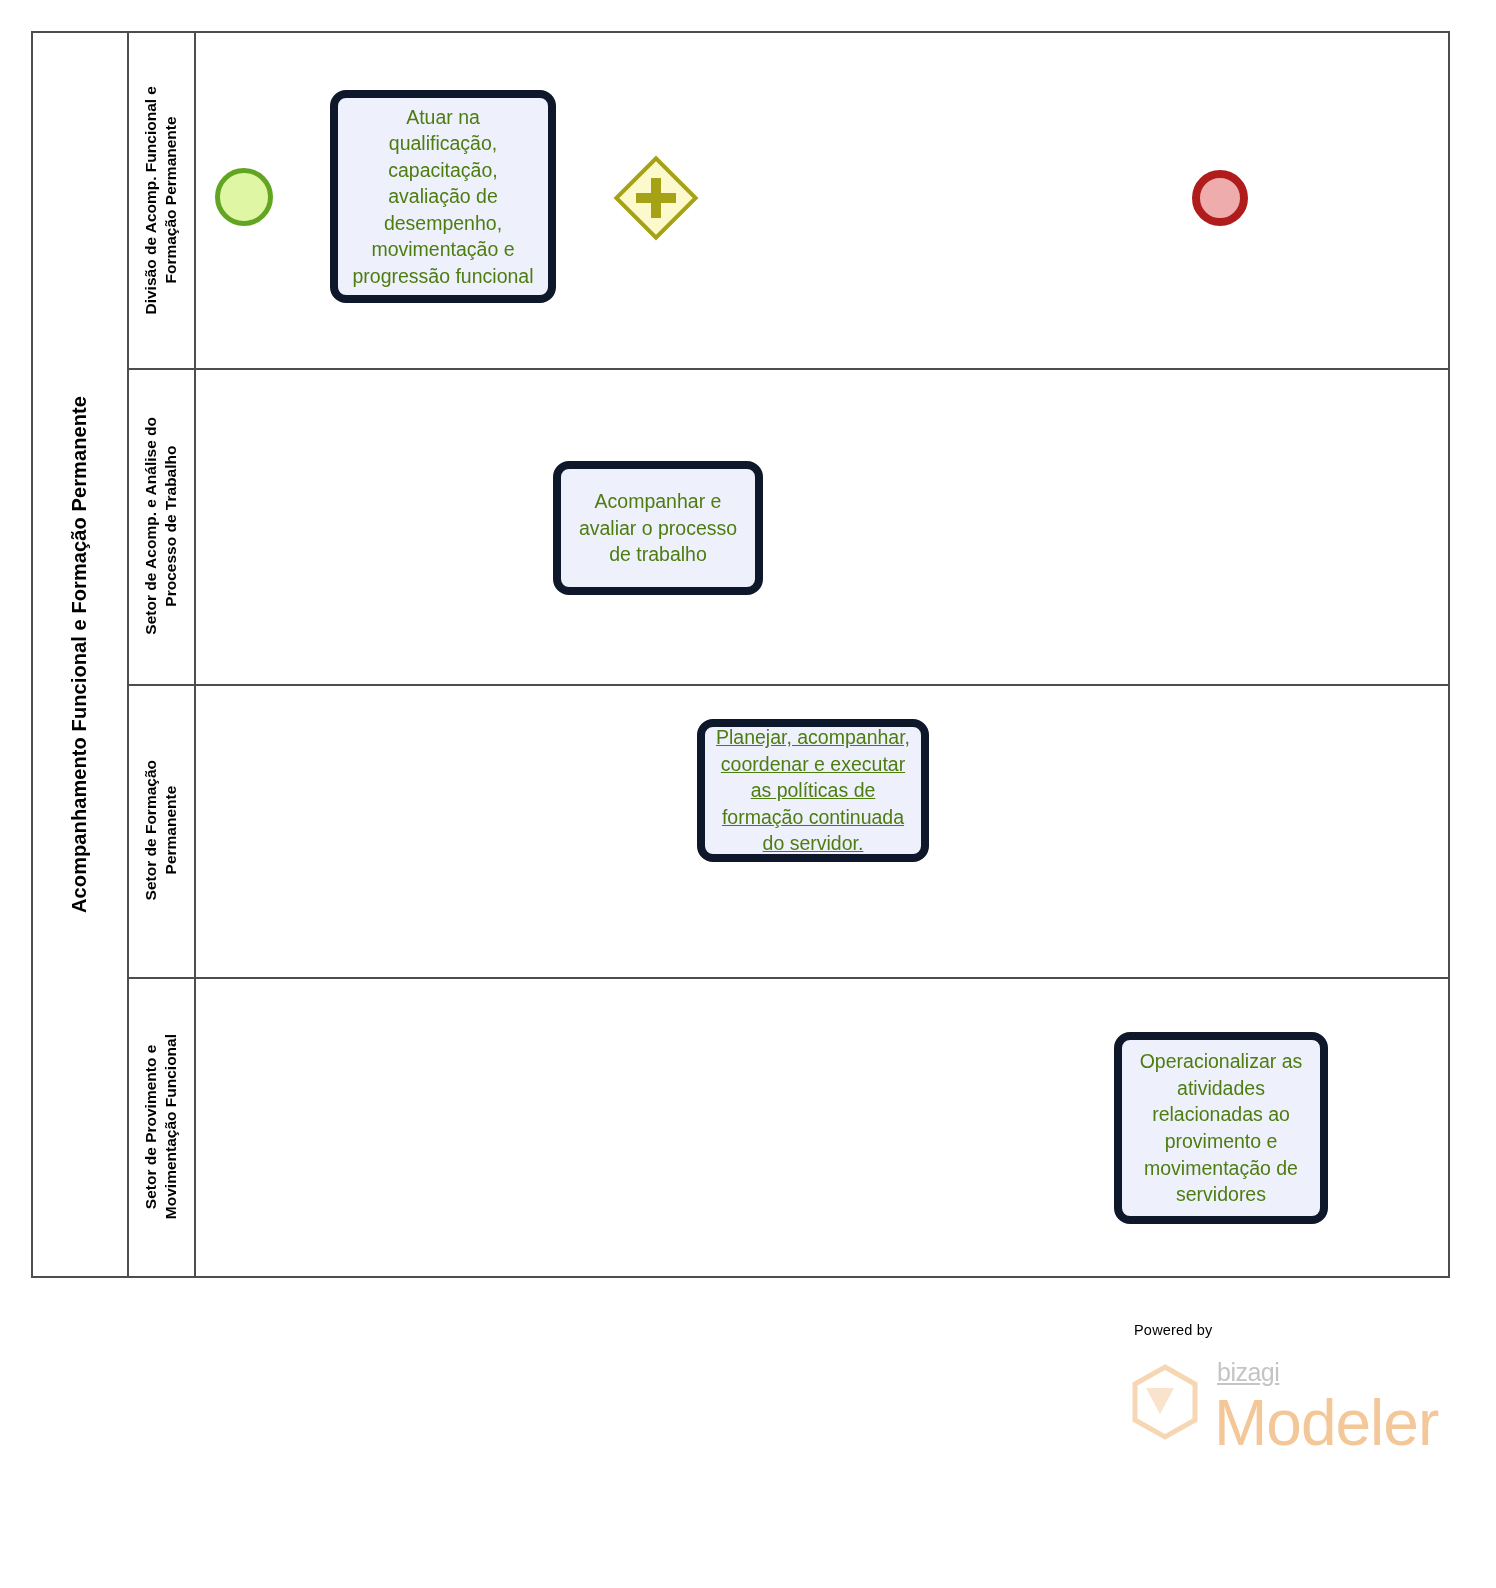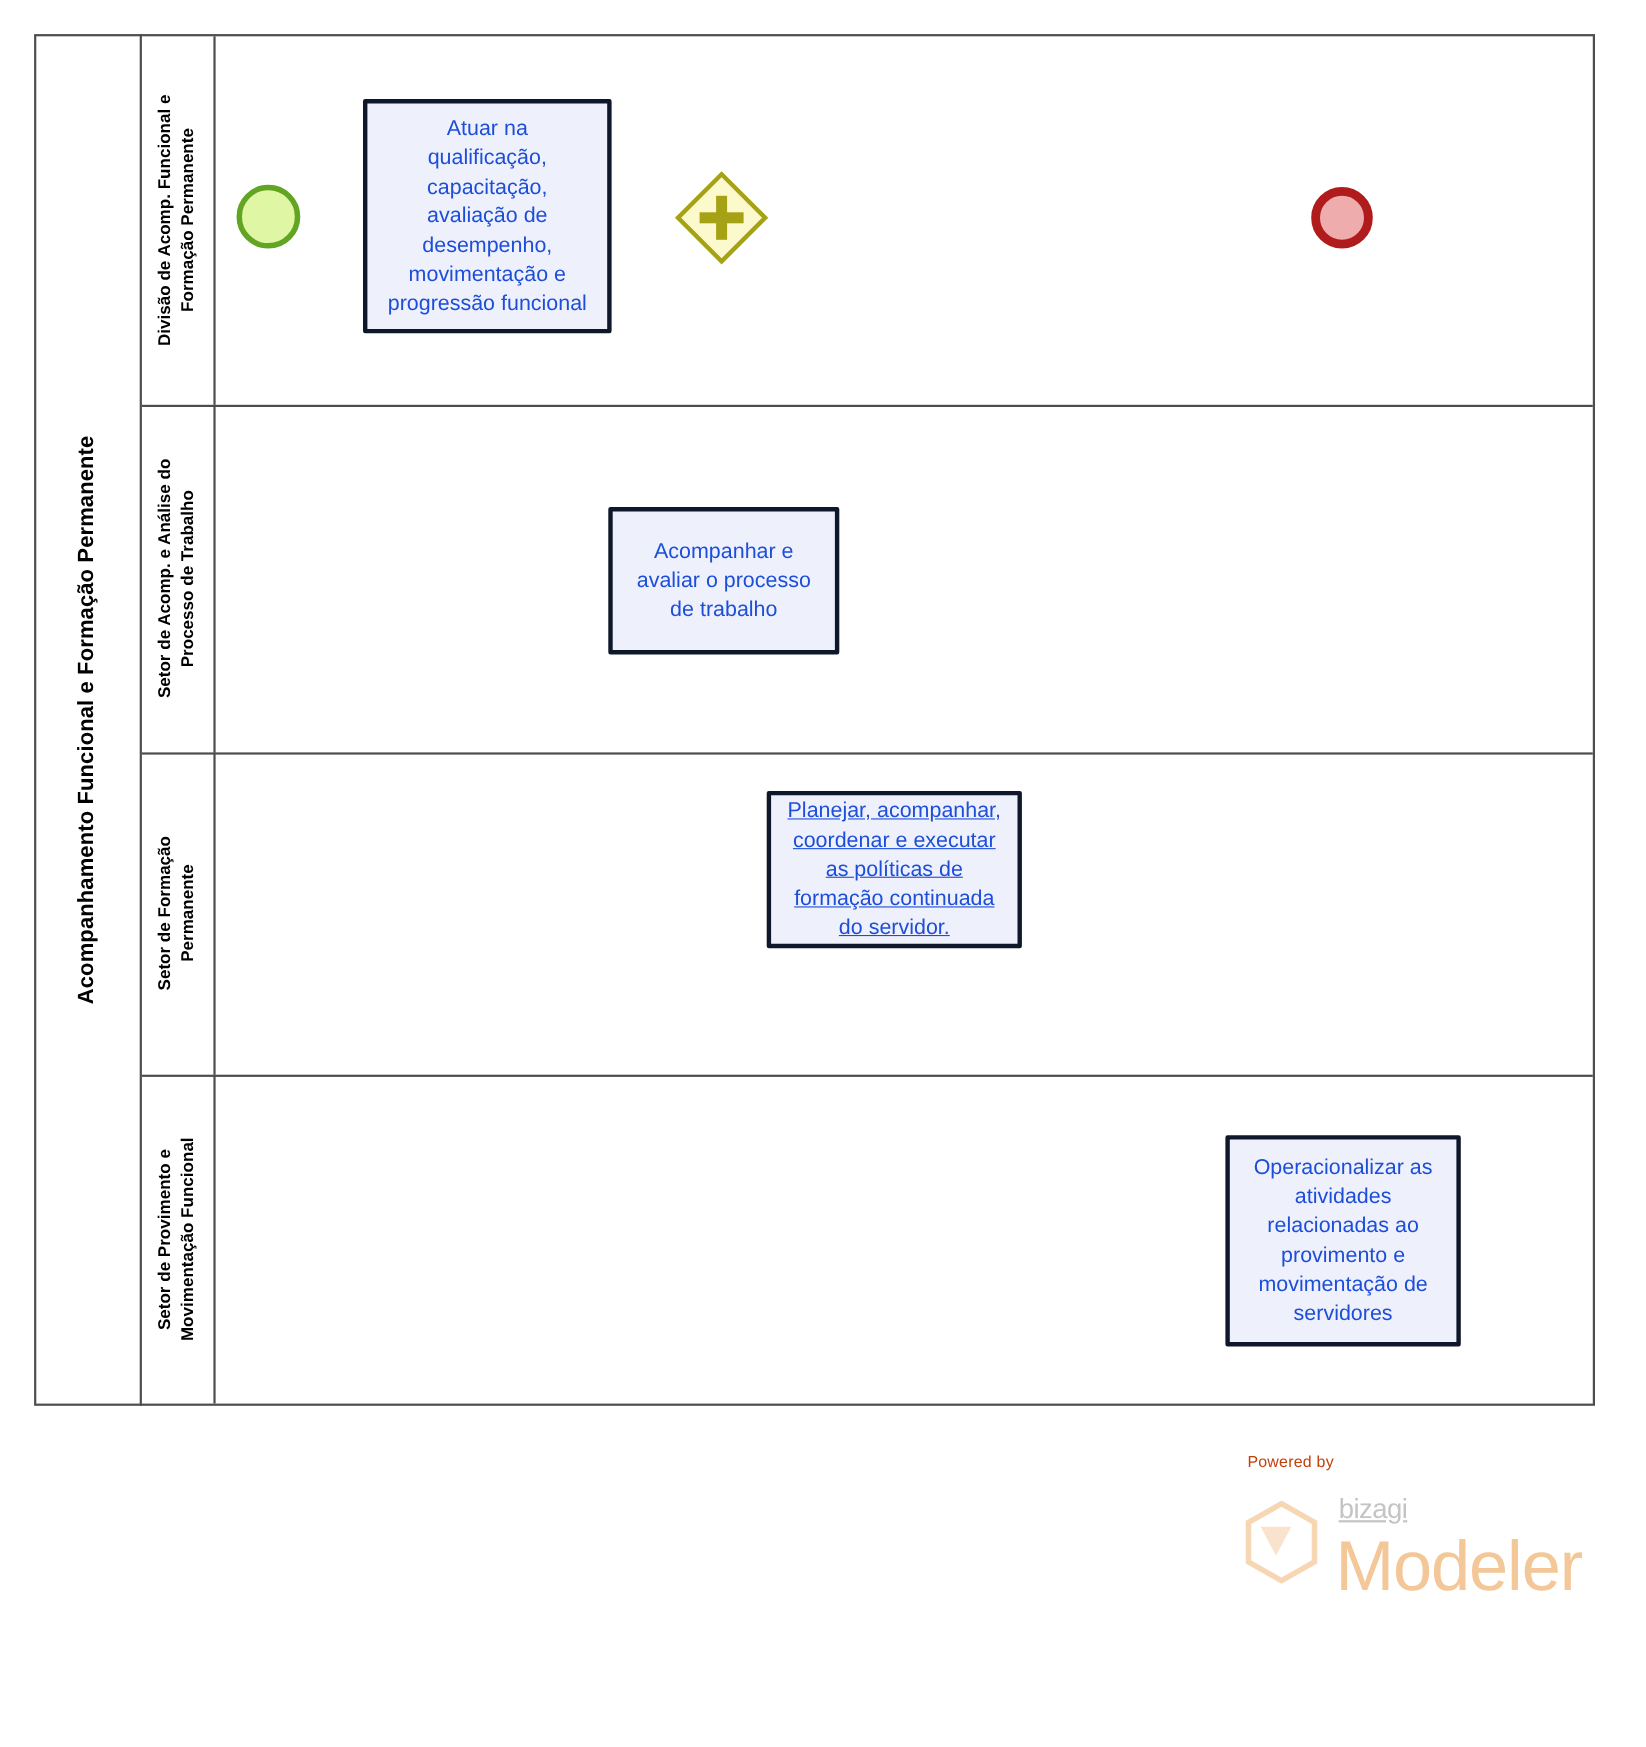--- a/index.html
+++ b/index.html
@@ -82,27 +82,27 @@
     left: 129px;
     width: 1319px;
     height: 0;
     border-top: 2px solid #4d4d4d;
   }
 
   .task {
     position: absolute;
     box-sizing: border-box;
     background: #eef0fc;
-    border: 4px solid #0f172a;
-    border-radius: 2px;
+    border: 8px solid #0f172a;
+    border-radius: 16px;
     display: flex;
     align-items: center;
     justify-content: center;
     text-align: center;
-    color: #1d4ed8;
+    color: #4d7c0f;
     font-size: 19.5px;
     line-height: 1.36;
     padding: 4px 6px;
     white-space: pre-line;
     z-index: 5;
   }
 
   .event {
     position: absolute;
     border-radius: 50%;
@@ -140,21 +140,21 @@
     position: absolute;
     left: 1126px;
     top: 1322px;
     width: 270px;
     height: 120px;
   }
   .logo-powered {
     position: absolute;
     left: 8px; top: 0;
     font-size: 14.5px;
-    color: #c2410c;
+    color: #000000;
     letter-spacing: 0.2px;
   }
   .logo-bizagi {
     position: absolute;
     left: 91px; top: 36px;
     font-size: 25px;
     color: #c4c4c4;
     letter-spacing: -0.5px;
     text-decoration: underline;
   }

